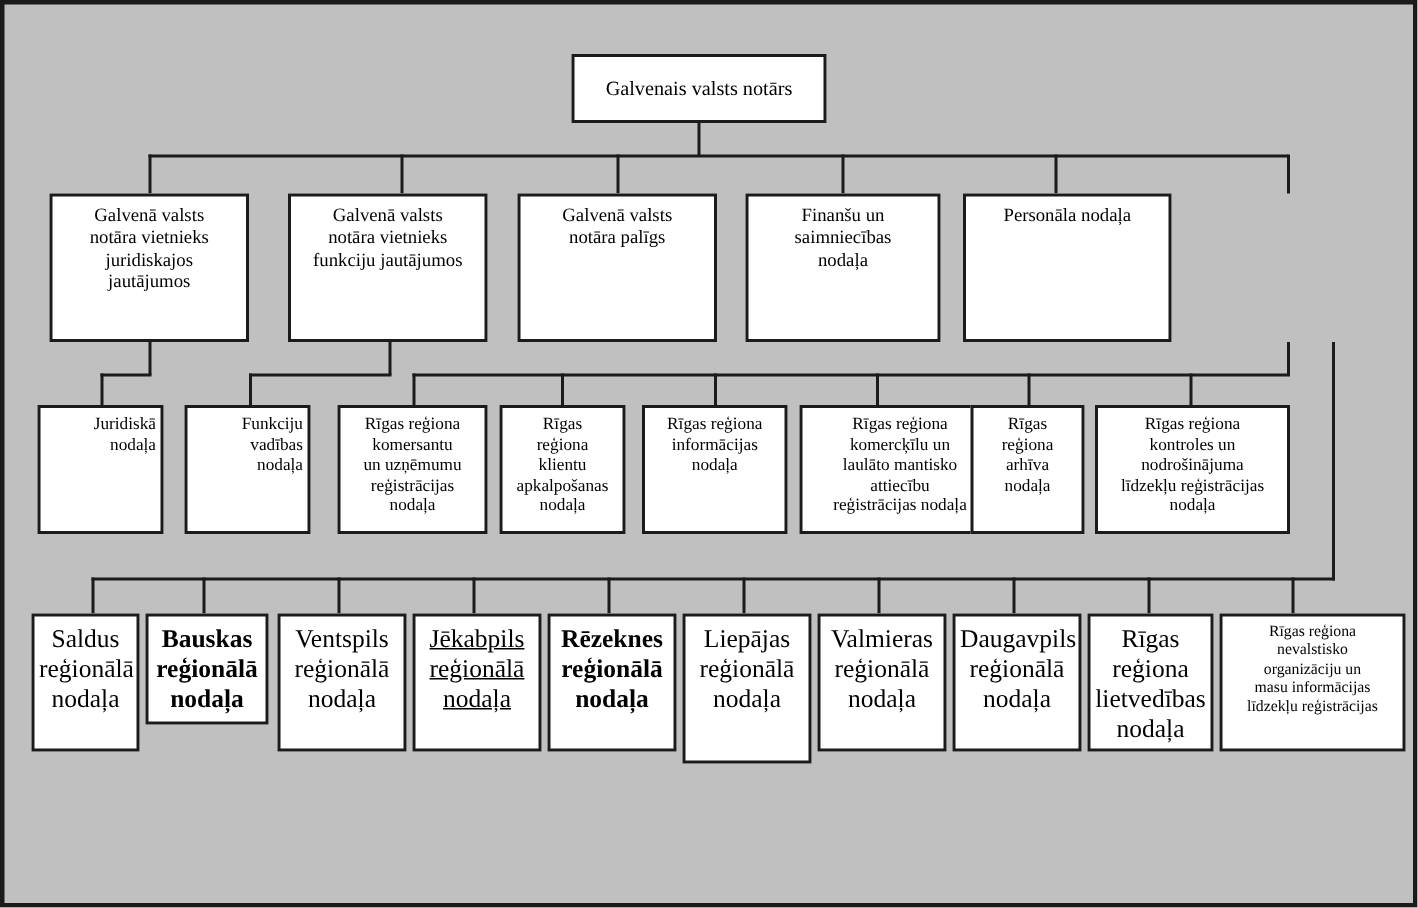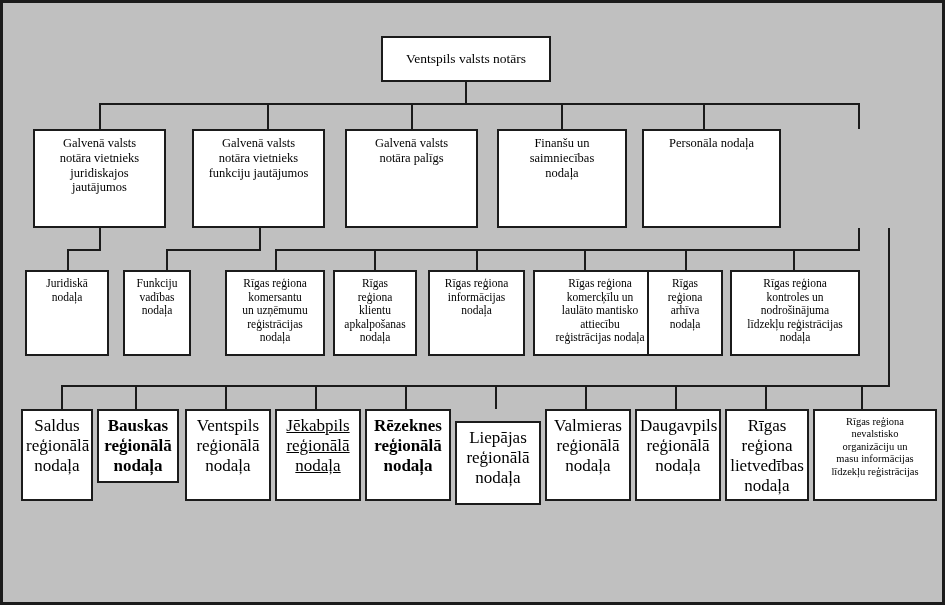--- a/index.html
+++ b/index.html
@@ -50,21 +50,21 @@
   }
   .conn.h { height: 2px; }
   .conn.v { width: 2px; }
 </style>
 </head>
 <body>
 
 <div id="chart-root">
 
   <div class="node lvl0 center" style="left:378px; top:33px; width:170px; height:46px;">
-    <span class="label">Ventspils valsts notārs</span>
+    <span class="label">Galvenais valsts notārs</span>
   </div>
 
   <div class="conn v" style="left:462px; top:79px; height:22px;"></div>
 
   <div class="conn h" style="left:96px; top:100px; width:760px;"></div>
 
   <div class="conn v" style="left:96px;  top:100px; height:26px;"></div>
   <div class="conn v" style="left:264px; top:100px; height:26px;"></div>
   <div class="conn v" style="left:408px; top:100px; height:26px;"></div>
   <div class="conn v" style="left:558px; top:100px; height:26px;"></div>
@@ -107,25 +107,25 @@
 
   <div class="conn h" style="left:272px; top:246px; width:585px;"></div>
 
   <div class="conn v" style="left:272px; top:246px; height:22px;"></div>
   <div class="conn v" style="left:371px; top:246px; height:22px;"></div>
   <div class="conn v" style="left:473px; top:246px; height:22px;"></div>
   <div class="conn v" style="left:581px; top:246px; height:22px;"></div>
   <div class="conn v" style="left:682px; top:246px; height:22px;"></div>
   <div class="conn v" style="left:790px; top:246px; height:22px;"></div>
 
-  <div class="node lvl2" style="left:22px; top:267px; width:84px; height:86px;">
+  <div class="node lvl2" style="left:22px; top:267px; width:84px; height:86px;text-align:right;">
     <span class="label">Juridiskā
 nodaļa</span>
   </div>
-  <div class="node lvl2" style="left:120px; top:267px; width:68px; height:86px;">
+  <div class="node lvl2" style="left:120px; top:267px; width:84px; height:86px;text-align:right;">
     <span class="label">Funkciju
 vadības
 nodaļa</span>
   </div>
   <div class="node lvl2" style="left:222px; top:267px; width:100px; height:86px;">
     <span class="label">Rīgas reģiona
 komersantu
 un uzņēmumu
 reģistrācijas
 nodaļa</span>
@@ -196,21 +196,21 @@
   <div class="node lvl3" style="left:272px; top:406px; width:86px; height:92px;text-decoration:underline;">
     <span class="label">Jēkabpils
 reģionālā
 nodaļa</span>
   </div>
   <div class="node lvl3" style="left:362px; top:406px; width:86px; height:92px;font-weight:bold;">
     <span class="label">Rēzeknes
 reģionālā
 nodaļa</span>
   </div>
-  <div class="node lvl3" style="left:452px; top:418px; width:86px; height:84px;">
+  <div class="node lvl3" style="left:452px; top:406px; width:86px; height:100px;">
     <span class="label">Liepājas
 reģionālā
 nodaļa</span>
   </div>
   <div class="node lvl3" style="left:542px; top:406px; width:86px; height:92px;">
     <span class="label">Valmieras
 reģionālā
 nodaļa</span>
   </div>
   <div class="node lvl3" style="left:632px; top:406px; width:86px; height:92px;">

